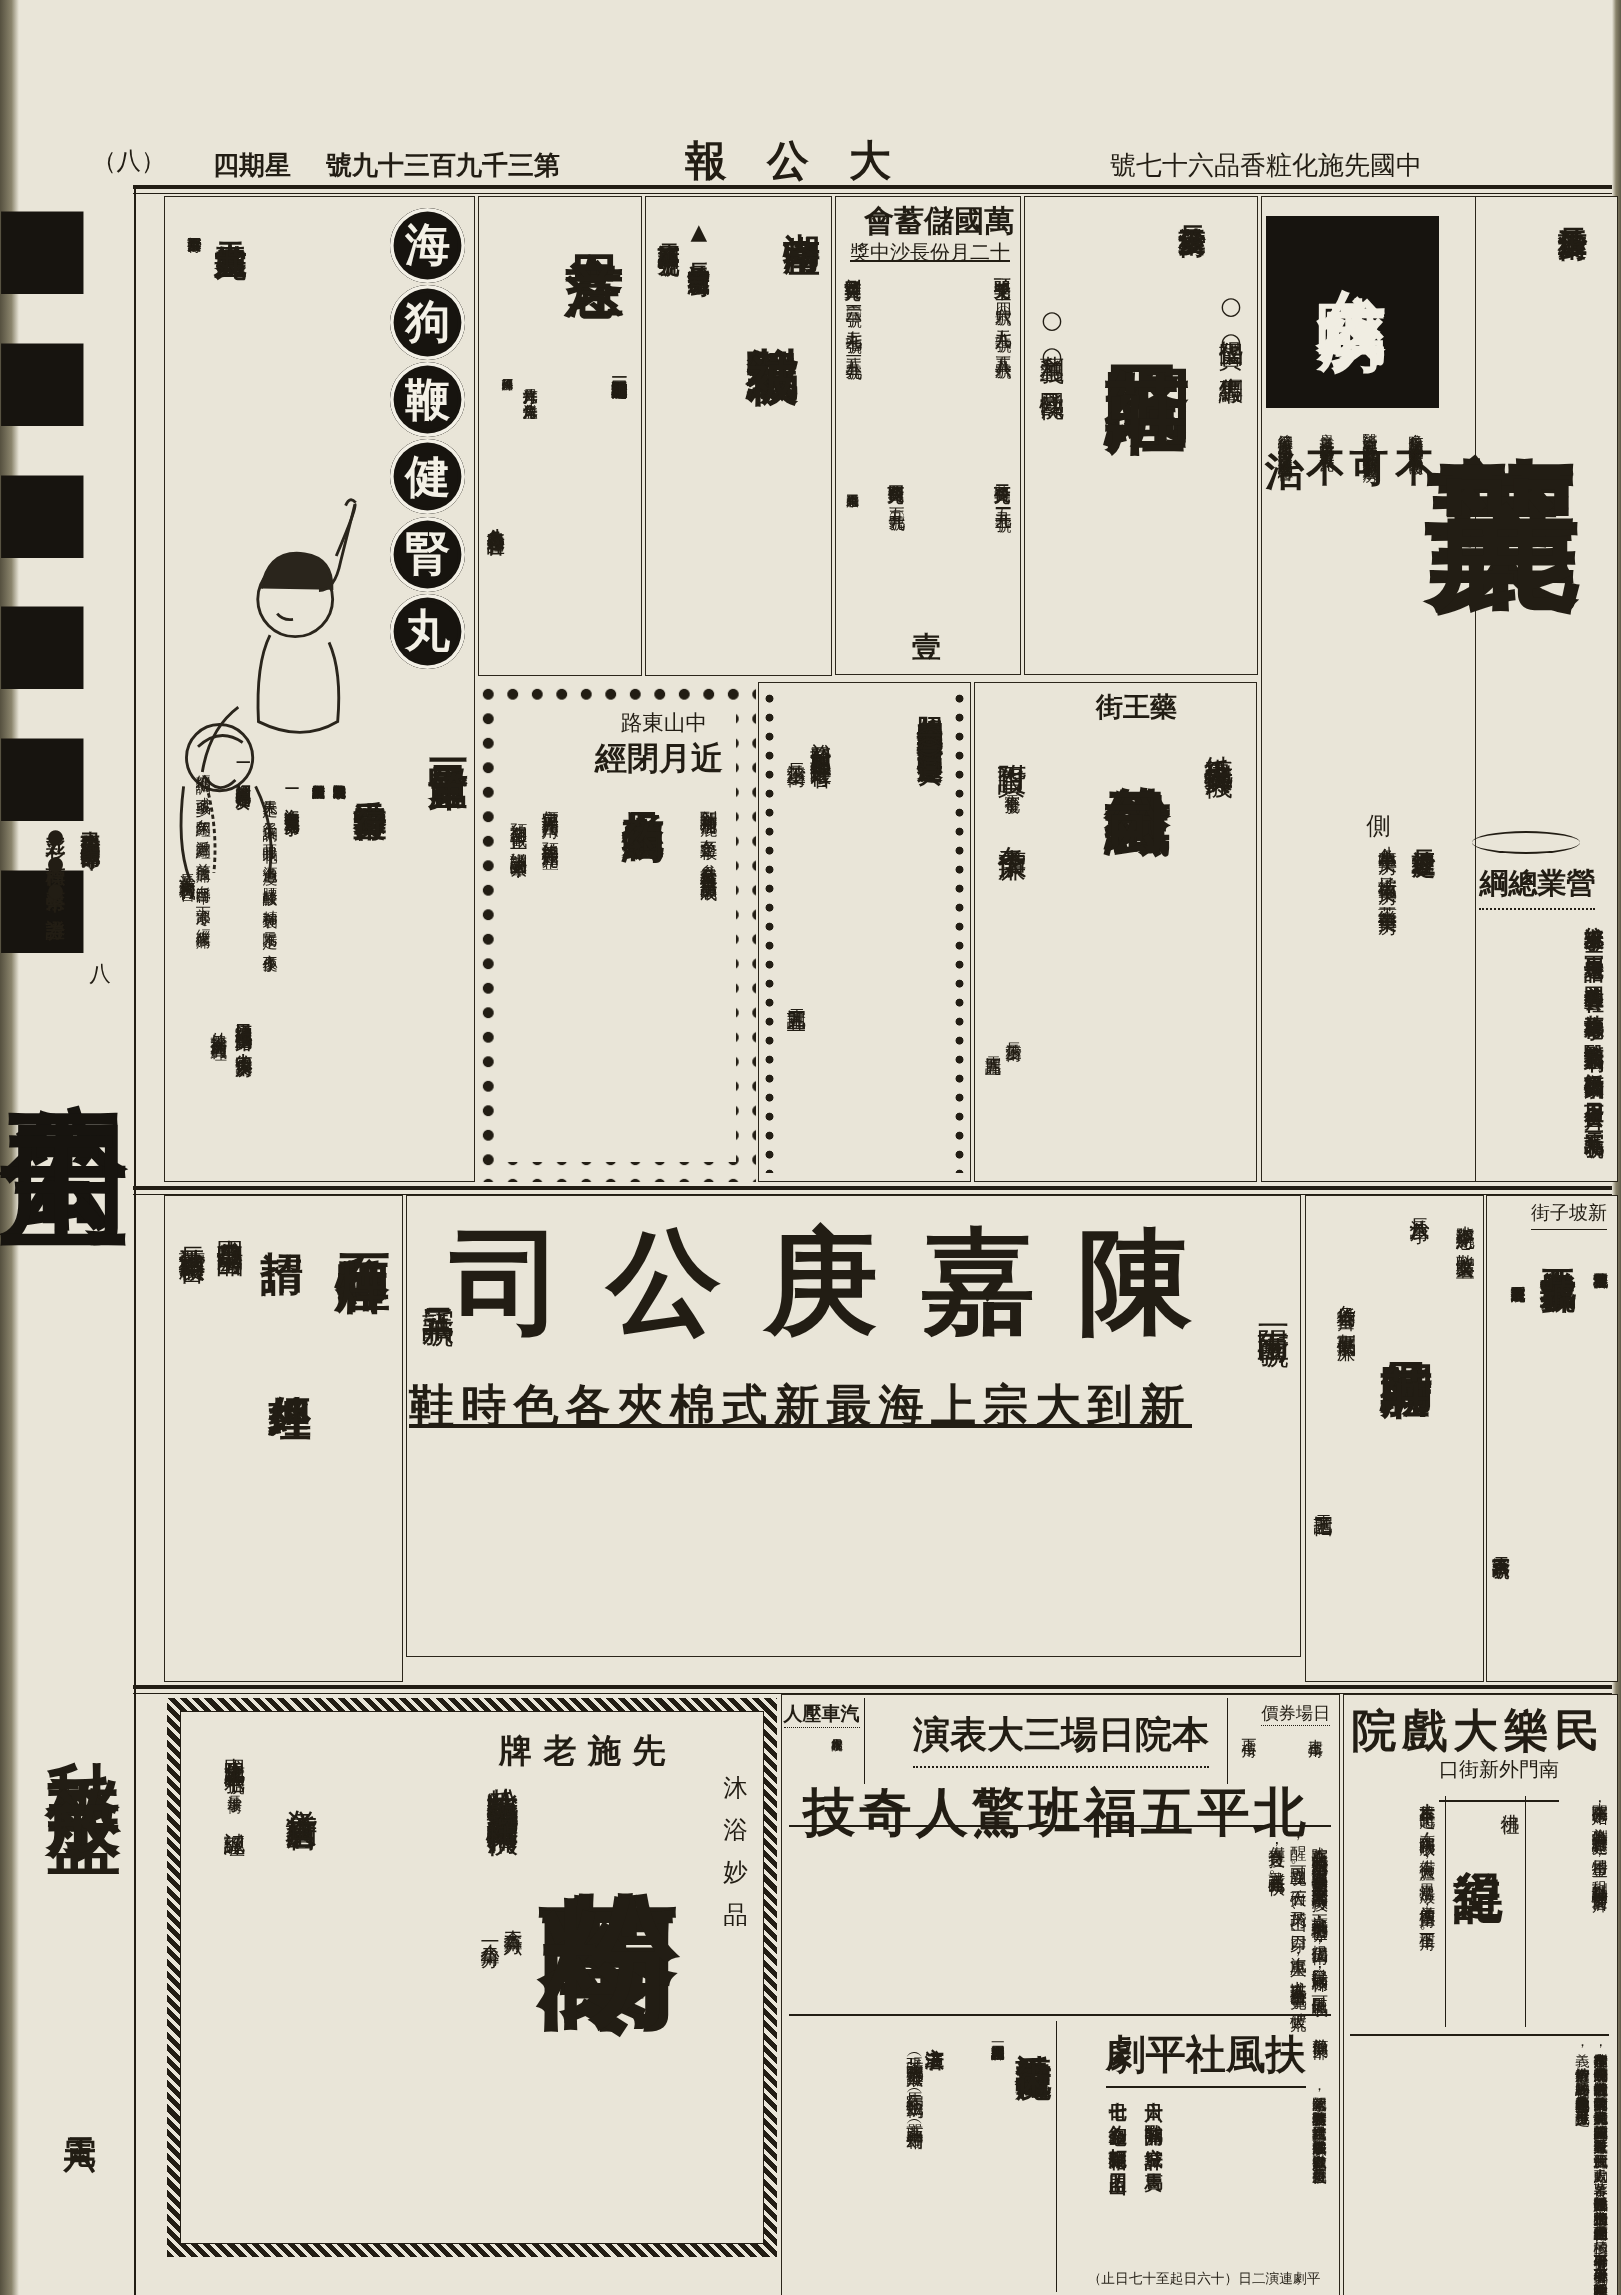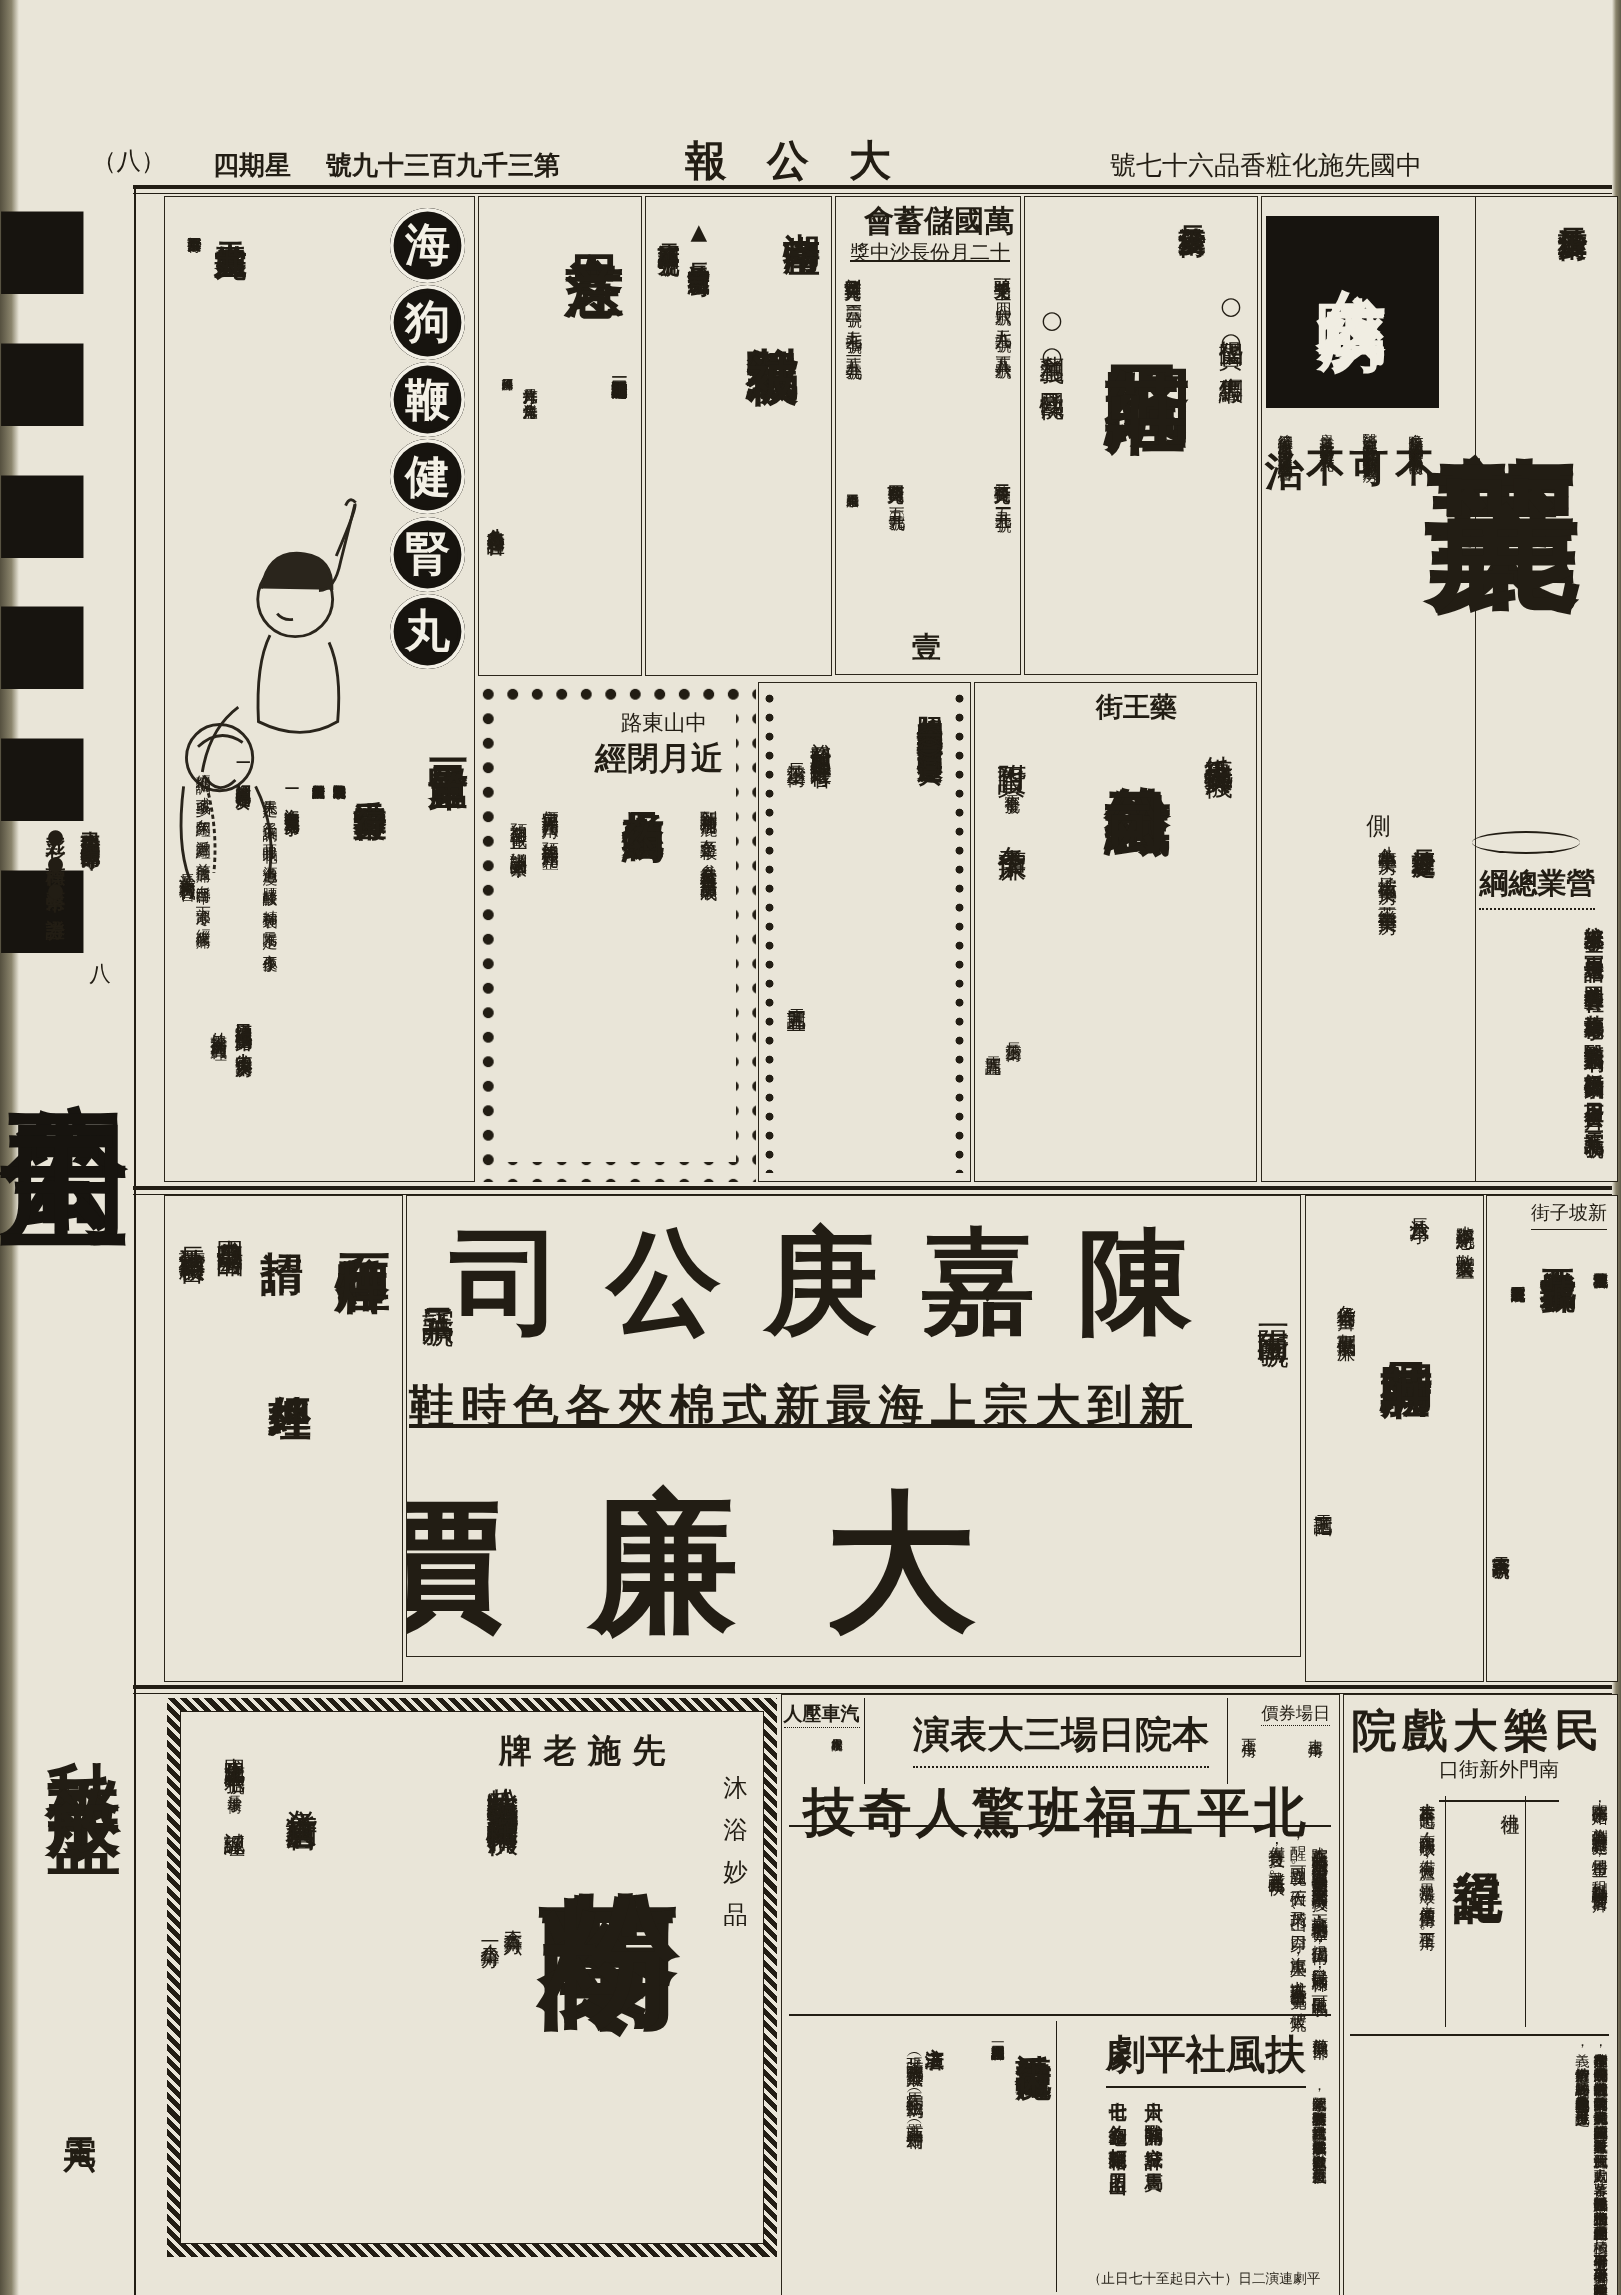--- a/index.html
+++ b/index.html
@@ -205,21 +205,20 @@
     <div class="v bold" style="position:absolute;right:94px;top:21.6px;font-size:42px;">招請</div>
     <div class="v bold" style="position:absolute;right:86px;top:166px;font-size:42px;">外埠經理</div>
     <div class="v" style="position:absolute;left:48px;top:21.6px;height:447px;font-size:27px;">中國華品烟公司出品</div>
     <div class="v" style="position:absolute;left:10px;top:29px;height:447px;font-size:27px;">長沙藥王街裕順長啓</div>
   </div>
 
   <div class="box" id="ad-chen" style="left:406px;top:1195px;width:895px;height:462px;">
     <div class="v" style="position:absolute;right:7.2px;top:108px;height:310px;font-size:32px;">南陽街五一號</div>
     <div class="rh bold" style="position:absolute;right:65px;top:10px;font-size:114px;letter-spacing:43px;">陳嘉庚公司</div>
     <div class="rh bold" style="position:absolute;right:108px;top:180px;font-size:45px;letter-spacing:7.2px;text-decoration:underline;">新到大宗上海最新式棉夾各色時鞋</div>
-    <div class="rh bold" style="position:absolute;right:238px;top:267px;font-size:151px;letter-spacing:86px;">大廉價</div>
     <div class="v" style="position:absolute;left:11.5px;top:86px;height:332px;font-size:32px;">電話三二二八號</div>
   </div>
 
   <div class="box" id="ad-shixinchang" style="left:1305px;top:1195px;width:179px;height:487px;">
     <div class="v" style="position:absolute;right:53px;top:5.8px;height:115px;font-size:20px;line-height:1.05;">長沙八角亭</div>
     <div class="v bold" style="position:absolute;right:50px;top:123px;font-size:52px;line-height:1.0;">時新昌綢莊</div>
     <div class="v" style="position:absolute;right:5.8px;top:14.4px;height:447px;font-size:19px;">本號舉辦紀念　敬贈美女名畫</div>
     <div class="v" style="position:absolute;left:29px;top:94px;height:404px;font-size:19px;">各貨均備齊全　劃碼更屬低廉</div>
     <div class="v" style="position:absolute;left:5.8px;top:303px;height:173px;font-size:19px;">電話七三四</div>
   </div>

